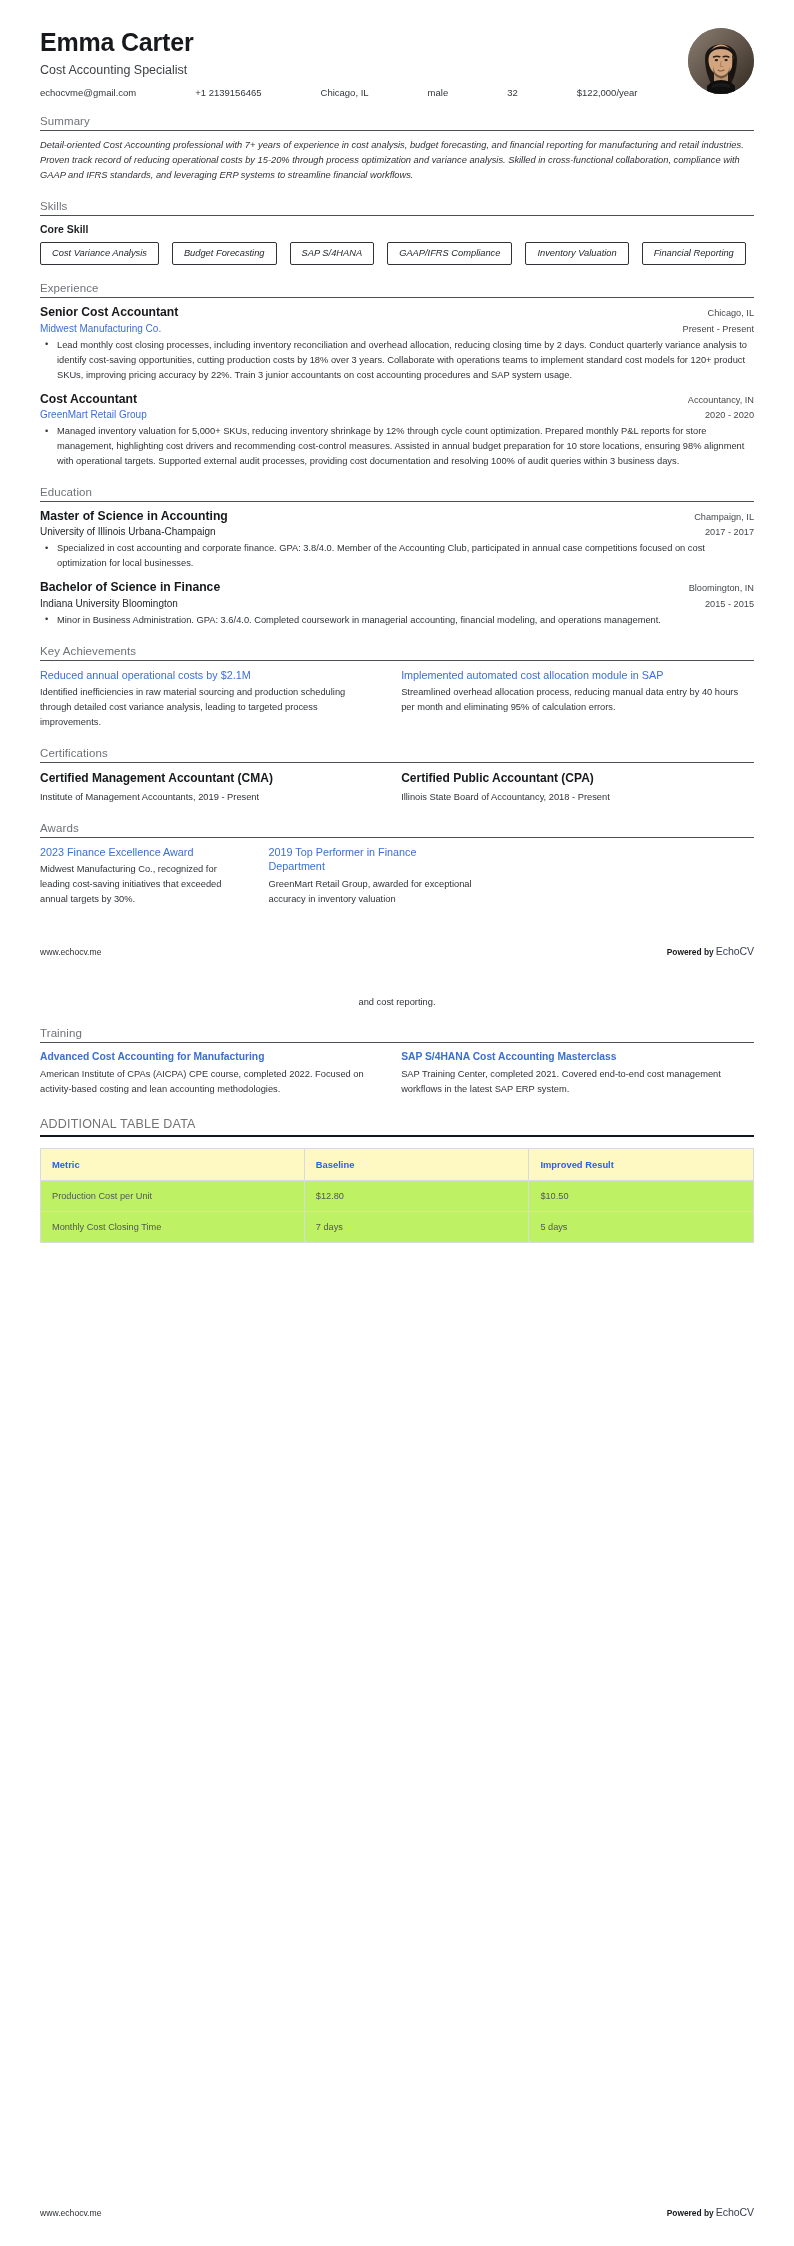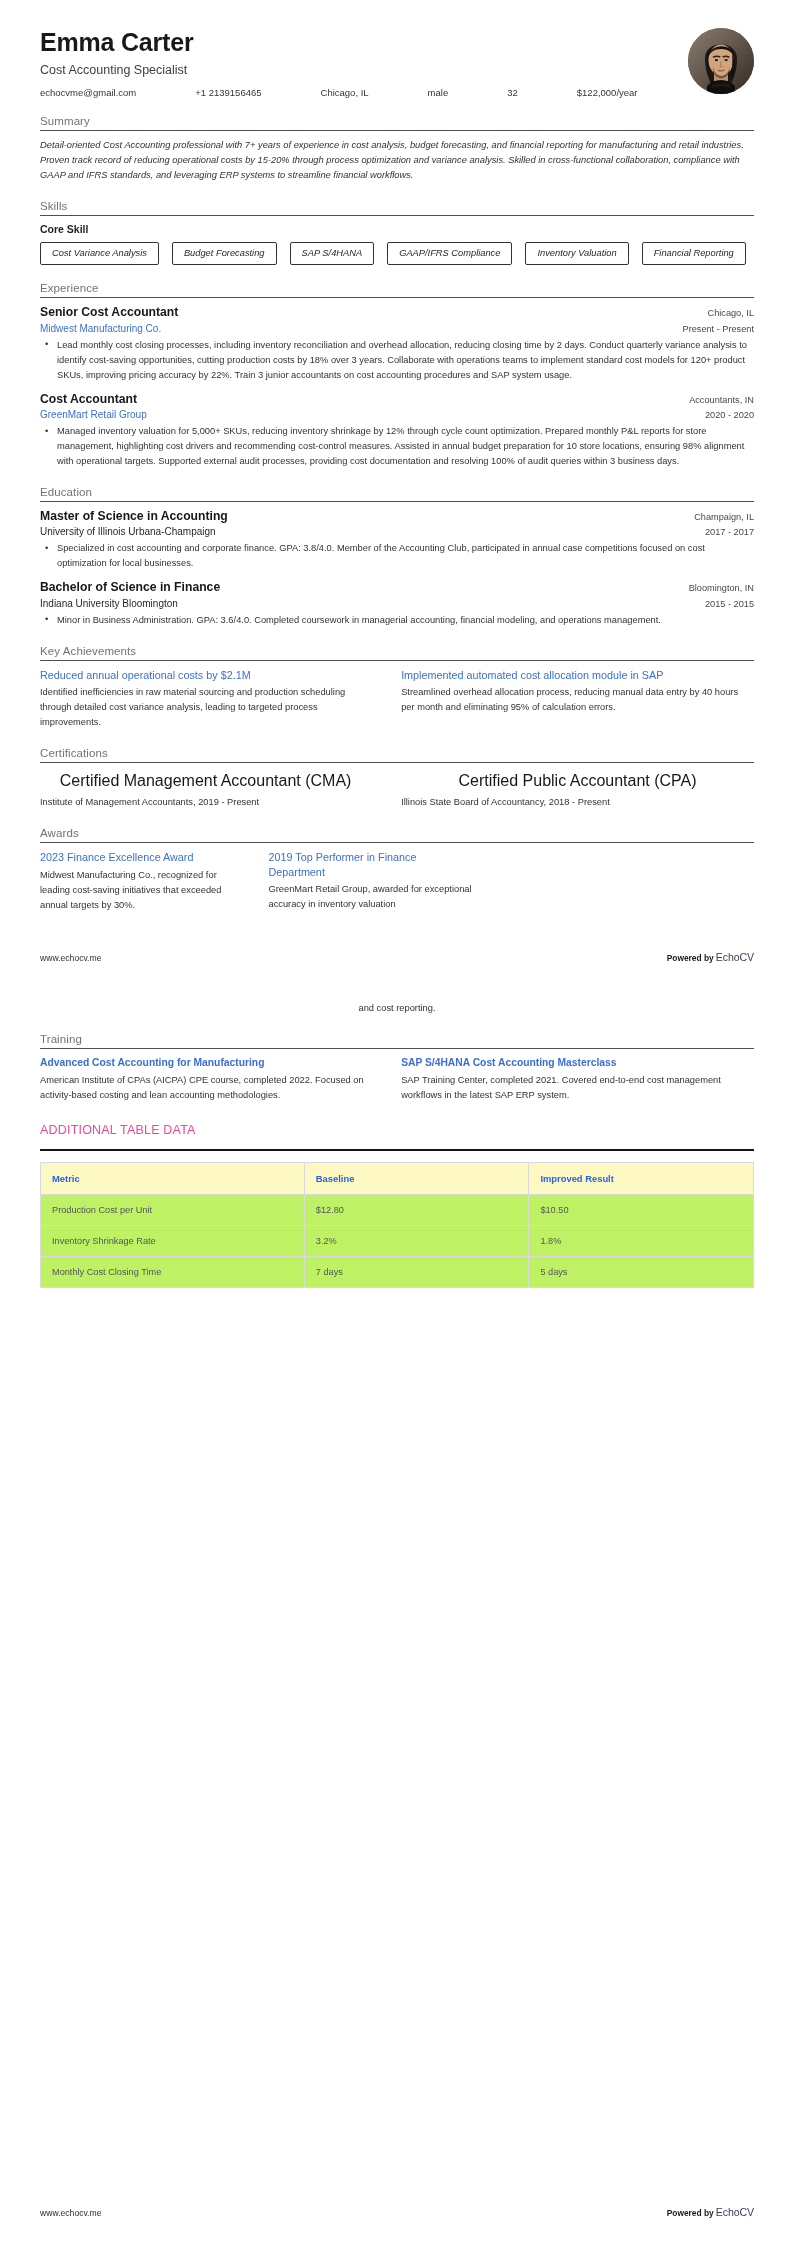--- a/index.html
+++ b/index.html
@@ -181,21 +181,21 @@
   }
   .two-col > div { width: 50%; padding-right: 22px; }
   .two-col > div:last-child { padding-right: 0; }
 
   .kv-title {
     font-size: 10.8px;
     color: #3b6fd4;
     line-height: 1.35;
     margin-bottom: 3px;
   }
-  .kv-title.dark { color: #16181b; font-weight: normal; font-size: 16px; text-align: center; }
+  .kv-title.dark { color: #16181b; font-weight: bold; font-size: 12px; }
   .kv-desc {
     font-size: 9.3px;
     line-height: 1.62;
     color: #303338;
   }
   .kv-title.bold-blue { font-weight: bold; font-size: 10.3px; }
 
   .awards-col { width: 50%; padding-right: 22px; }
   .awards-wrap { display: flex; }
   .awards-col.narrow { width: 32%; }
@@ -221,23 +221,23 @@
   .orphan-line {
     font-size: 9.3px;
     color: #303338;
     text-align: center;
     line-height: 1.62;
   }
 
   
   .table-heading {
     font-size: 12.5px;
-    color: #ec4899;
+    color: #737373;
     letter-spacing: 0.2px;
-    padding-bottom: 12px;
+    padding-bottom: 4px;
   }
   .table-rule {
     border-bottom: 2px solid #12161d;
     margin-bottom: 11px;
   }
   table.data-table {
     width: 100%;
     border-collapse: collapse;
     table-layout: fixed;
   }
@@ -360,21 +360,21 @@
           <div class="entry-dates">Present - Present</div>
         </div>
         <ul class="bullets">
           <li>Lead monthly cost closing processes, including inventory reconciliation and overhead allocation, reducing closing time by 2 days. Conduct quarterly variance analysis to identify cost-saving opportunities, cutting production costs by 18% over 3 years. Collaborate with operations teams to implement standard cost models for 120+ product SKUs, improving pricing accuracy by 22%. Train 3 junior accountants on cost accounting procedures and SAP system usage.</li>
         </ul>
       </div>
 
       <div class="entry">
         <div class="entry-head">
           <div class="entry-role">Cost Accountant</div>
-          <div class="entry-loc">Accountants, IN</div>
+          <div class="entry-loc">Accountancy, IN</div>
         </div>
         <div class="entry-sub">
           <div class="entry-org">GreenMart Retail Group</div>
           <div class="entry-dates">2020 - 2020</div>
         </div>
         <ul class="bullets">
           <li>Managed inventory valuation for 5,000+ SKUs, reducing inventory shrinkage by 12% through cycle count optimization. Prepared monthly P&amp;L reports for store management, highlighting cost drivers and recommending cost-control measures. Assisted in annual budget preparation for 10 store locations, ensuring 98% alignment with operational targets. Supported external audit processes, providing cost documentation and resolving 100% of audit queries within 3 business days.</li>
         </ul>
       </div>
     </div>
@@ -498,25 +498,20 @@
             <th>Improved Result</th>
           </tr>
         </thead>
         <tbody>
           <tr>
             <td>Production Cost per Unit</td>
             <td>$12.80</td>
             <td>$10.50</td>
           </tr>
           <tr>
-            <td>Inventory Shrinkage Rate</td>
-            <td>3.2%</td>
-            <td>1.8%</td>
-          </tr>
-          <tr>
             <td>Monthly Cost Closing Time</td>
             <td>7 days</td>
             <td>5 days</td>
           </tr>
         </tbody>
       </table>
     </div>
 
   </div>
 

